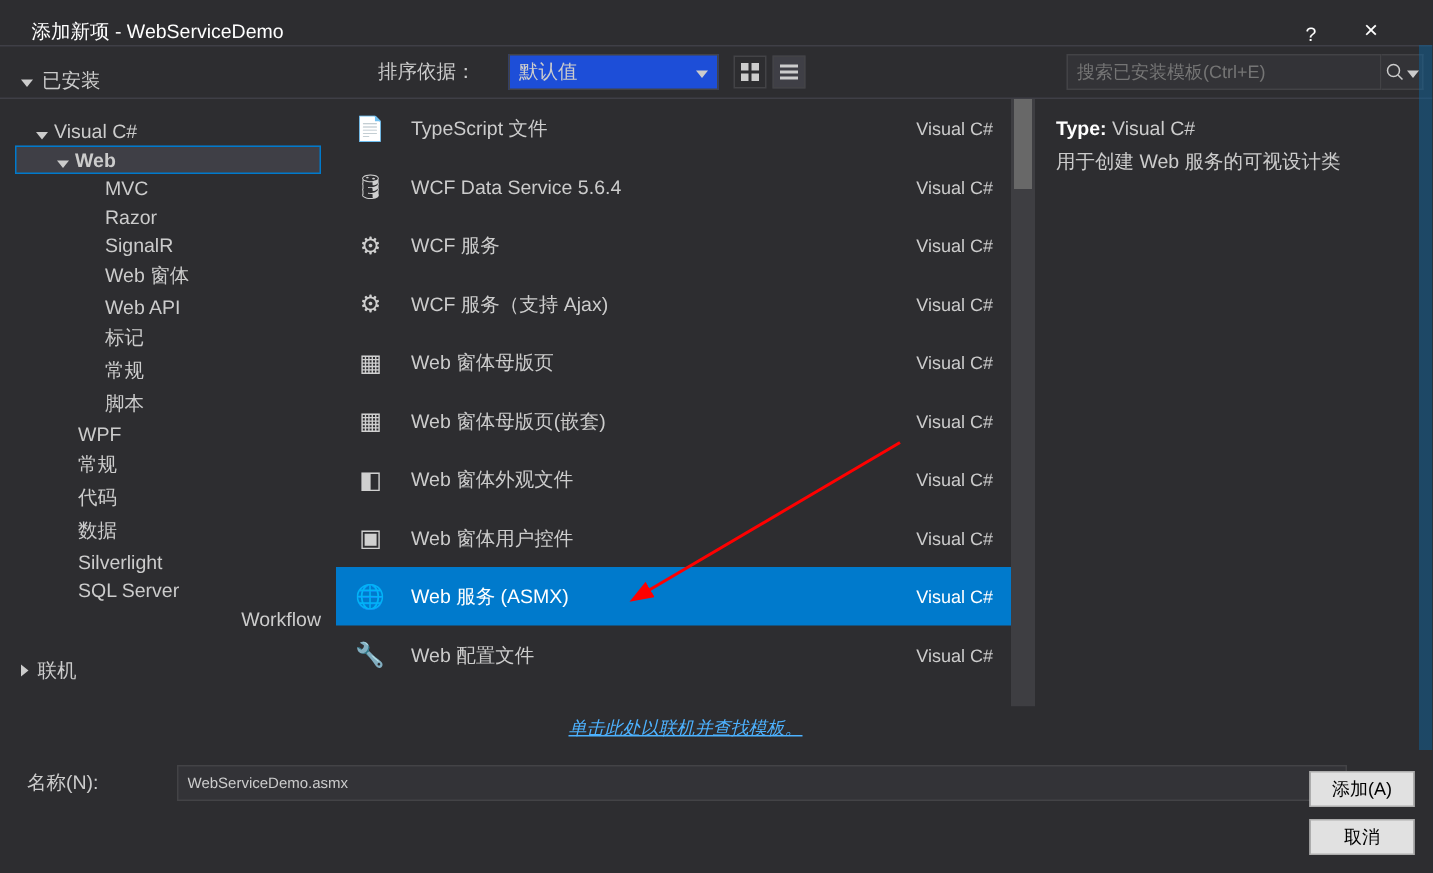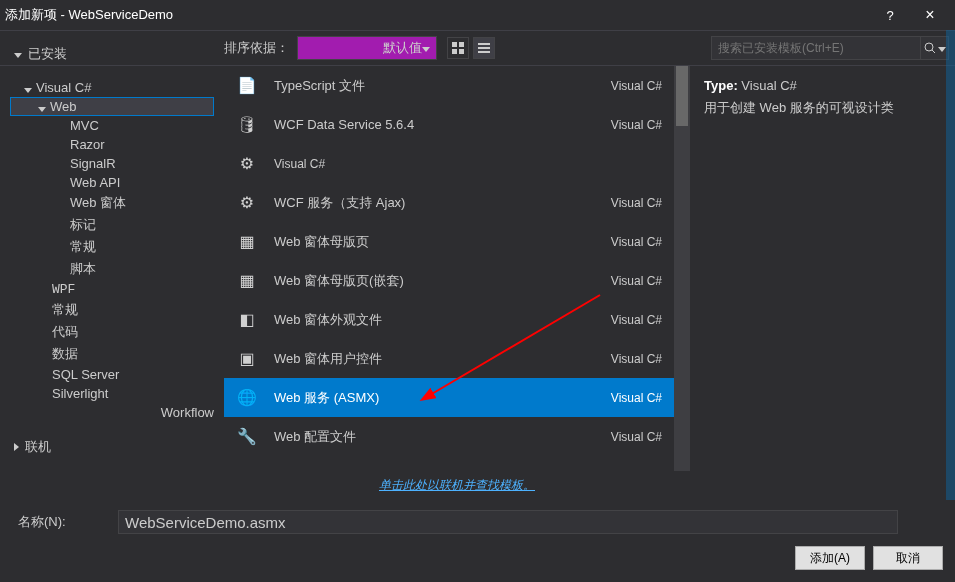--- a/index.html
+++ b/index.html
@@ -1,58 +1,58 @@
 <!DOCTYPE html>
 <html><head>
 <meta charset="utf-8">
 <style>
   * { box-sizing: border-box; margin: 0; padding: 0; font-family: "Segoe UI", "Microsoft YaHei", sans-serif; }
   body { background: #2d2d30; color: #ccc; width: 955px; height: 582px; position: relative; font-size: 13px; overflow: hidden; }
-  .titlebar { height: 30px; display: flex; align-items: center; padding: 0 5px; color: #fff; }
+  .titlebar { height: 30px; display: flex; align-items: flex-end; padding: 0 21px; color: #fff; }
   .titlebar .title { flex: 1; font-size: 13px; }
   .titlebar .help { width: 40px; text-align: center; }
   .titlebar .close { width: 40px; text-align: center; font-size: 16px; }
   .toolbar { height: 36px; display: flex; align-items: center; border-top: 1px solid #3f3f46; border-bottom: 1px solid #3f3f46; }
   .installed-head { width: 224px; padding: 0 14px; display:flex; align-items:center; gap:6px;margin-top:12px;}
   .chev { display:inline-block; width:0; height:0; border-top:5px solid #ccc; border-left:4px solid transparent; border-right:4px solid transparent; transform: translateY(1px);}
   .chev-right { border-top:4px solid transparent; border-bottom:4px solid transparent; border-left:5px solid #ccc; transform:none;}
-  .sort-wrap { display:flex; align-items:center; gap:8px; }
-  .sort-select { background:#a21caf; border:1px solid #434346; color:#ccc; height:24px; width:140px; display:flex; align-items:center; justify-content:flex-end; padding:0 6px;}
+  .sort-wrap { display:flex; align-items:center; gap:22px;margin-left:28px; }
+  .sort-select { background:#1d4ed8; border:1px solid #434346; color:#ccc; height:24px; width:140px; display:flex; align-items:center; justify-content:space-between; padding:0 6px;}
   .view-btns { margin-left:10px; display:flex; gap:4px; }
   .view-btn { width:22px; height:22px; border:1px solid #434346; display:flex; align-items:center; justify-content:center; }
   .view-btn.active { background:#3f3f46; }
   .search-wrap { margin-left:auto; margin-right:6px; display:flex; align-items:center; }
   .search-input { background:#333337; border:1px solid #434346; color:#ffffff; height:24px; width:210px; padding:0 6px; font-size:12px;}
   .search-btn { width:28px; height:24px; border:1px solid #434346; border-left:none; display:flex; align-items:center; justify-content:center; background:#333337;}
   .main { display:flex; height: 434px; }
   .sidebar { width:224px; padding:12px 10px; font-size:13px; overflow:hidden; }
   .tree-item { padding:2px 0; cursor:default; white-space:nowrap;}
   .lvl0 { padding-left:14px; }
   .lvl1 { padding-left:28px; }
-  .lvl1.sel { background:#3f3f46; border:1px solid #007acc; padding-left:27px; padding-top:1px; padding-bottom:1px;}
+  .lvl1.sel { background:#3f3f46; border:1px solid #007acc; padding-left:27px; padding-top:1px; padding-bottom:1px;font-weight:bold;}
   .lvl2 { padding-left:60px; }
   .center { width:466px; display:flex; flex-direction:column; }
   .tpl-list { flex:1; overflow:hidden; position:relative; }
   .scrollbar { position:absolute; right:0; top:0; width:16px; height:100%; background:#3e3e42; }
   .scrollbar .thumb { position:absolute; right:2px; top:0; width:12px; height:60px; background:#686868;}
   .tpl-row { height:39px; display:flex; align-items:center; padding-left:10px; padding-right:28px; }
   .tpl-row.selected { background:#007acc; color:#fff; }
   .tpl-icon { width:26px; height:26px; margin-right:14px; display:flex; align-items:center; justify-content:center; font-size:16px; color:#d0d0d0;}
   .tpl-name { flex:1; }
   .tpl-lang { font-size:12px; }
   .online-link { text-align:center; padding:6px 0; }
   .online-link a { color:#4db2ff; text-decoration:underline; font-size:12px;font-style:italic;}
   .right { width:265px; padding:12px 14px; font-size:13px; }
   .right .type-line { margin-bottom:6px; }
   .right .type-line b { color:#fff; }
   .bottom { position:absolute; left:0; bottom:0; height:82px; width:100%; }
   .name-row { display:flex; align-items:center; padding: 10px 18px; gap:10px;}
   .name-label { width:90px; }
-  .name-input { flex:1; max-width:780px; height:24px; background:#333337; border:1px solid #434346; color:#ccc; padding:0 6px; font-size:15px;}
-  .btn-row { position:absolute; right:12px; bottom:12px; display:flex; gap:8px; }
+  .name-input { flex:1; max-width:780px; height:24px; background:#333337; border:1px solid #434346; color:#ccc; padding:0 6px; font-size:10px;}
+  .btn-row { position:absolute; right:12px; bottom:12px; display:flex; gap:8px;flex-direction:column; }
   .btn { background:#e1e1e1; color:#000; border:1px solid #adadad; height:24px; min-width:70px; padding:0 12px; font-size:12px; }
   .arrow { position:absolute; pointer-events:none; }
   svg.grid-ico rect { fill:#ccc; }
   .far-right { position:absolute; right:0; top:30px; width:9px; height:470px; background: linear-gradient(#0e639c,#0e639c); opacity:.5;}
 </style>
 </head>
 <body>
 
 <div class="titlebar">
   <span class="title">添加新项 - WebServiceDemo</span>
@@ -107,33 +107,33 @@
     <div class="tree-item lvl0">
       <span class="chev" style="margin-right:4px;"></span><span>Visual C#</span>
     </div>
     <div class="tree-item lvl1 sel">
       <span class="chev" style="margin-right:4px;"></span><span>Web</span>
     </div>
     <div id="web-kids">
         <div class="tree-item lvl2">MVC</div>
         <div class="tree-item lvl2">Razor</div>
         <div class="tree-item lvl2">SignalR</div>
+        <div class="tree-item lvl2">Web 窗体</div>
         <div class="tree-item lvl2">Web API</div>
-        <div class="tree-item lvl2">Web 窗体</div>
         <div class="tree-item lvl2">标记</div>
         <div class="tree-item lvl2">常规</div>
         <div class="tree-item lvl2">脚本</div>
       </div>
     <div id="after-web">
-        <div class="tree-item lvl1" style="padding-left: 42px; font-family: Liberation Mono, monospace;">WPF</div>
+        <div class="tree-item lvl1" style="padding-left: 42px;">WPF</div>
         <div class="tree-item lvl1" style="padding-left: 42px;">常规</div>
         <div class="tree-item lvl1" style="padding-left: 42px;">代码</div>
         <div class="tree-item lvl1" style="padding-left: 42px;">数据</div>
+        <div class="tree-item lvl1" style="padding-left: 42px;">Silverlight</div>
         <div class="tree-item lvl1" style="padding-left: 42px;">SQL Server</div>
-        <div class="tree-item lvl1" style="padding-left: 42px;">Silverlight</div>
         <div class="tree-item lvl1" style="padding-left: 42px; text-align: right;">Workflow</div>
       </div>
     <div style="height:14px;"></div>
     <div class="tree-item" style="padding-left:4px;">
       <span class="chev-right" style="display:inline-block; margin-right:6px;"></span><span>联机</span>
     </div>
   </div>
 
   <div class="center">
     <div class="tpl-list" id="tpl-list">
@@ -142,20 +142,21 @@
           <span class="tpl-name">TypeScript 文件</span>
           <span class="tpl-lang">Visual C#</span>
         </div>
         <div class="tpl-row">
           <span class="tpl-icon">🛢</span>
           <span class="tpl-name">WCF Data Service 5.6.4</span>
           <span class="tpl-lang">Visual C#</span>
         </div>
         <div class="tpl-row">
           <span class="tpl-icon">⚙</span>
+          <span class="tpl-name">WCF 服务</span>
           <span class="tpl-lang">Visual C#</span>
         </div>
         <div class="tpl-row">
           <span class="tpl-icon">⚙</span>
           <span class="tpl-name">WCF 服务（支持 Ajax)</span>
           <span class="tpl-lang">Visual C#</span>
         </div>
         <div class="tpl-row">
           <span class="tpl-icon">▦</span>
           <span class="tpl-name">Web 窗体母版页</span>

